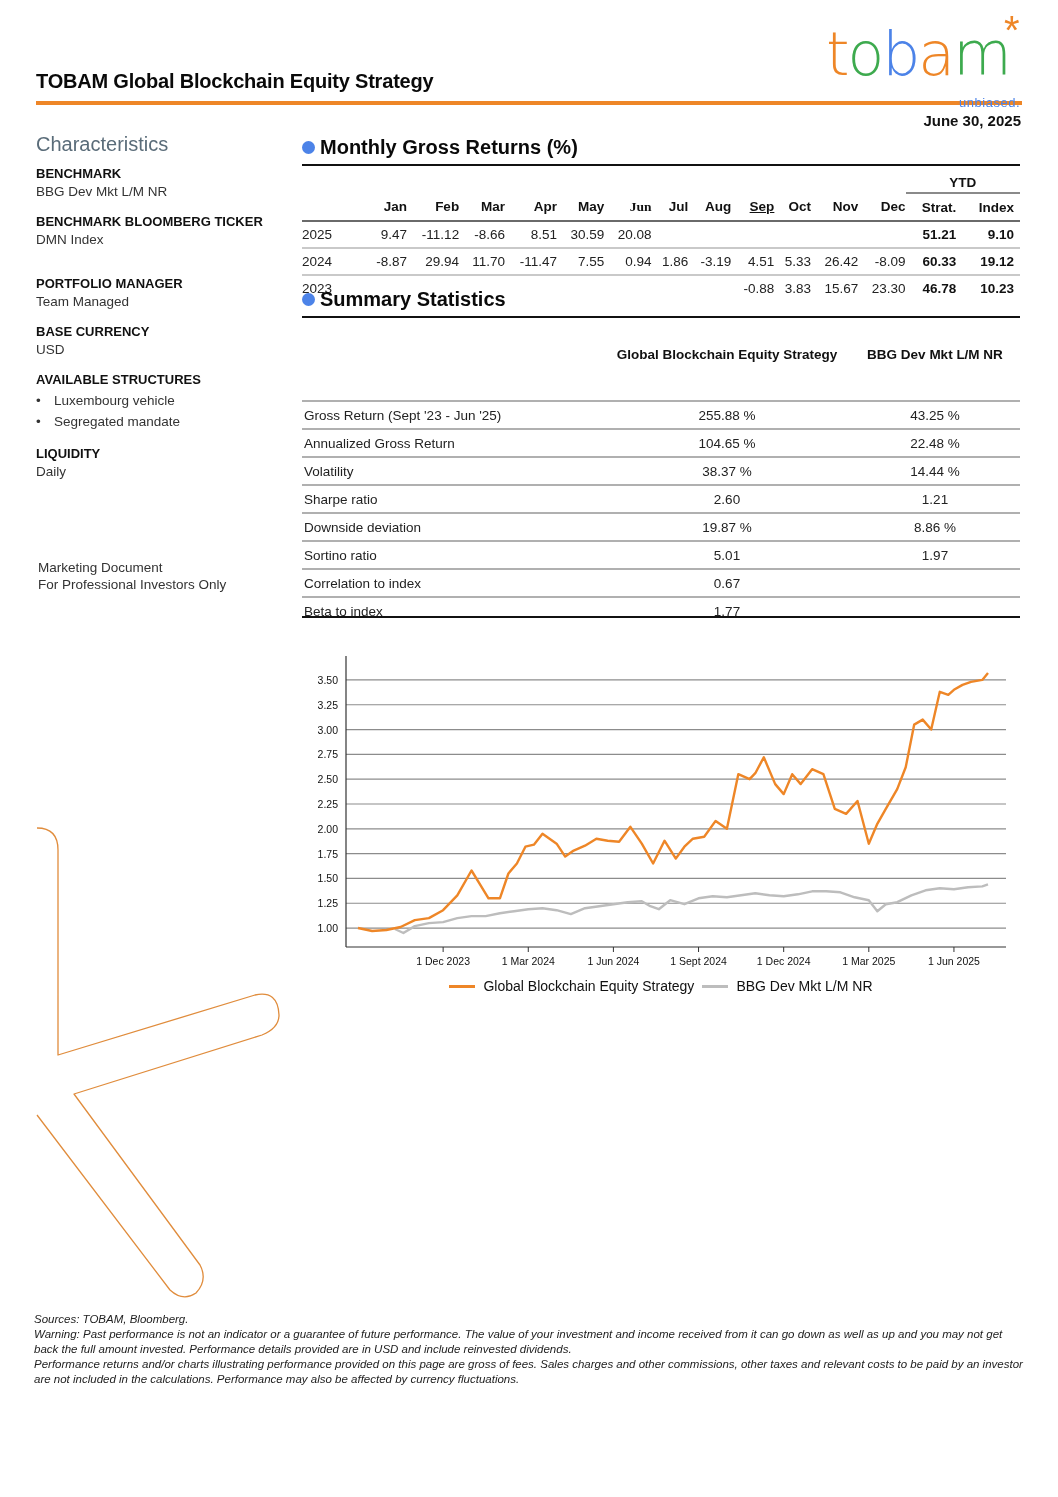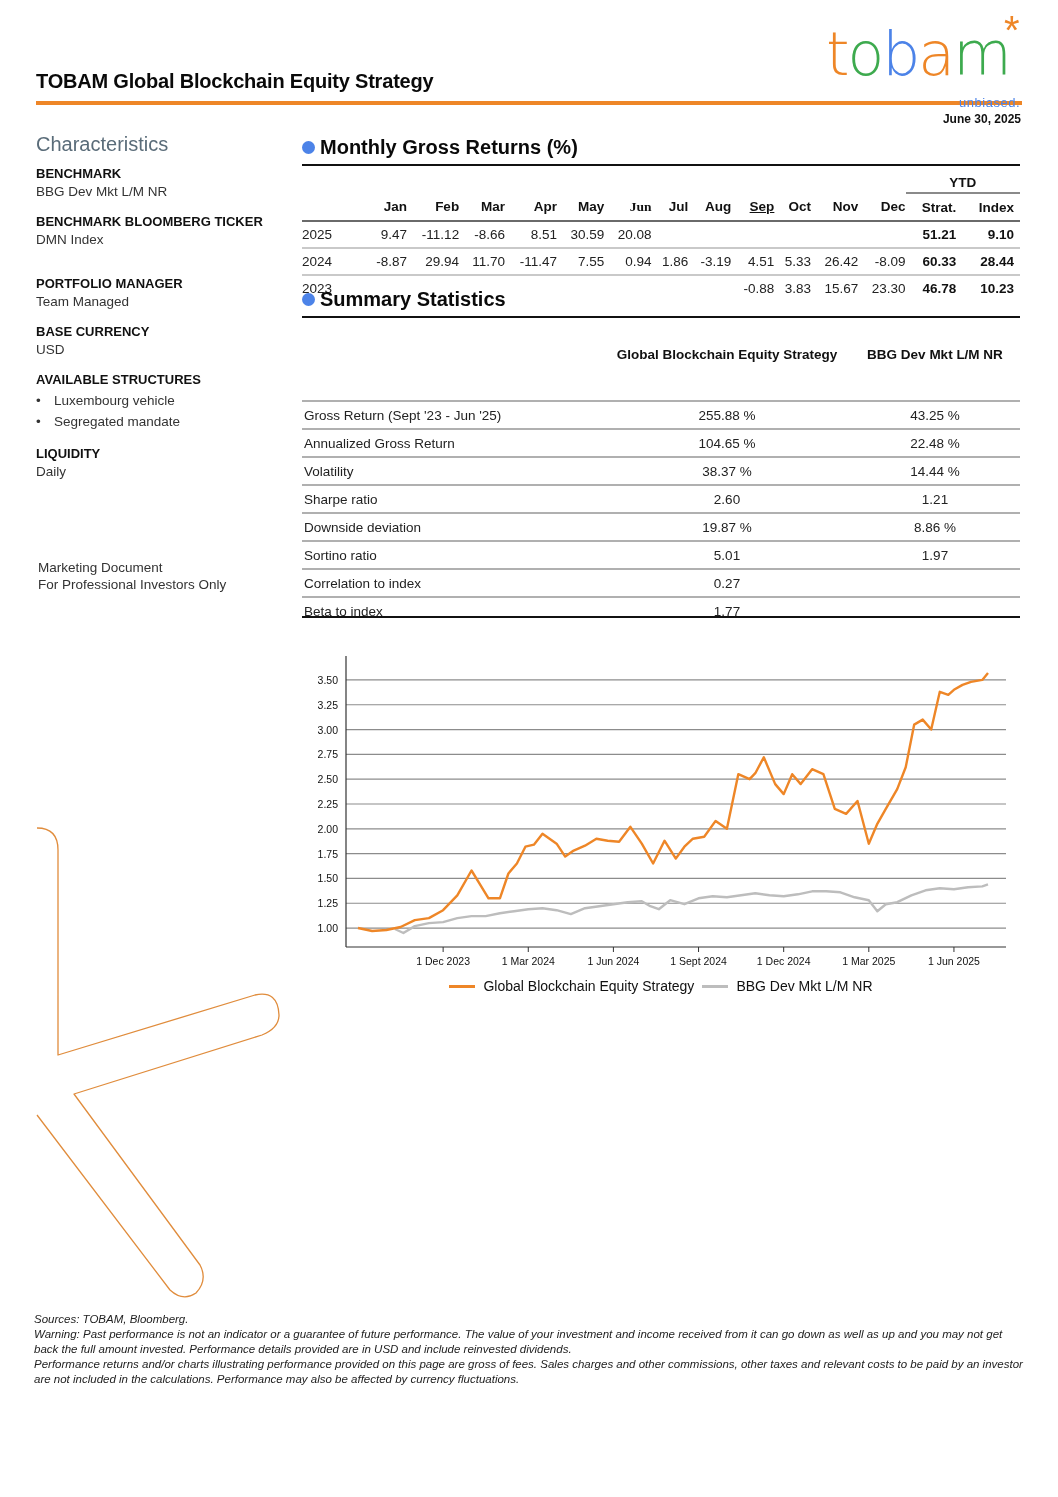--- a/index.html
+++ b/index.html
@@ -12,21 +12,21 @@
   .header-rule { position: absolute; left: 36px; top: 101px; width: 986px; height: 4px; background: #EE8627; }
   .logo { position: absolute; left: 826px; top: 14px; width: 200px; height: 86px; }
   .logo-word { position: absolute; left: 0; top: 10px; font-size: 60px; line-height: 60px;
                font-family: "DejaVu Sans", sans-serif; font-weight: 300; letter-spacing: -2px; }
   .logo-word .t, .logo-word .a { color: #EE8627; }
   .logo-word .o { color: #3DAA4E; }
   .logo-word .b { color: #4C83E8; }
   .logo-word .m { color: #3DAA4E; }
   .logo-star { position: absolute; left: 178px; top: -6px; font-size: 40px; color: #EE8627; font-weight: 300; }
   .logo-tag { position: absolute; right: 6px; top: 81px; font-size: 13px; color: #4C83E8; letter-spacing: 0.5px; }
-  .doc-date { position: absolute; right: 37px; top: 112px; font-size: 12px; font-weight: 700; color: #111; }
+  .doc-date { position: absolute; right: 37px; top: 112px; font-size: 15px; font-weight: 700; color: #111; }
 
   
   .sidebar { position: absolute; left: 36px; top: 133px; width: 260px; }
   .char-title { font-size: 20px; font-weight: 400; color: #5A6C79; margin: 0 0 10px 0; }
   .char-label { font-size: 13px; font-weight: 700; color: #111; margin: 0; line-height: 16px; }
   .char-value { font-size: 13.5px; color: #333; margin: 1px 0 0 0; line-height: 17px; }
   .char-group { margin-bottom: 14px; }
   .char-group.gap-lg { margin-bottom: 28px; }
   .struct-list { list-style: none; padding: 0; margin: 2px 0 0 0; }
   .struct-list li { font-size: 13.5px; color: #333; line-height: 21px; padding-left: 18px; position: relative; }
@@ -182,21 +182,21 @@
         <td>-11.47</td>
         <td>7.55</td>
         <td>0.94</td>
         <td>1.86</td>
         <td>-3.19</td>
         <td>4.51</td>
         <td>5.33</td>
         <td>26.42</td>
         <td>-8.09</td>
         <td class="b" style="padding-right: 6px;">60.33</td>
-        <td class="b" style="padding-right: 6px;">28.44</td>
+        <td class="b" style="padding-right: 6px;">19.12</td>
       </tr>
       <tr>
         <td class="year">2023</td>
         <td></td>
         <td></td>
         <td></td>
         <td></td>
         <td></td>
         <td></td>
         <td></td>
@@ -252,21 +252,21 @@
         <td class="v">19.87 %</td>
         <td class="v">8.86 %</td>
       </tr>
       <tr>
         <td class="lbl">Sortino ratio</td>
         <td class="v">5.01</td>
         <td class="v">1.97</td>
       </tr>
       <tr>
         <td class="lbl">Correlation to index</td>
-        <td class="v">0.27</td>
+        <td class="v">0.67</td>
         <td class="v"></td>
       </tr>
       <tr>
         <td class="lbl">Beta to index</td>
         <td class="v">1.77</td>
         <td class="v"></td>
       </tr>
     </tbody>
 </table>
 

